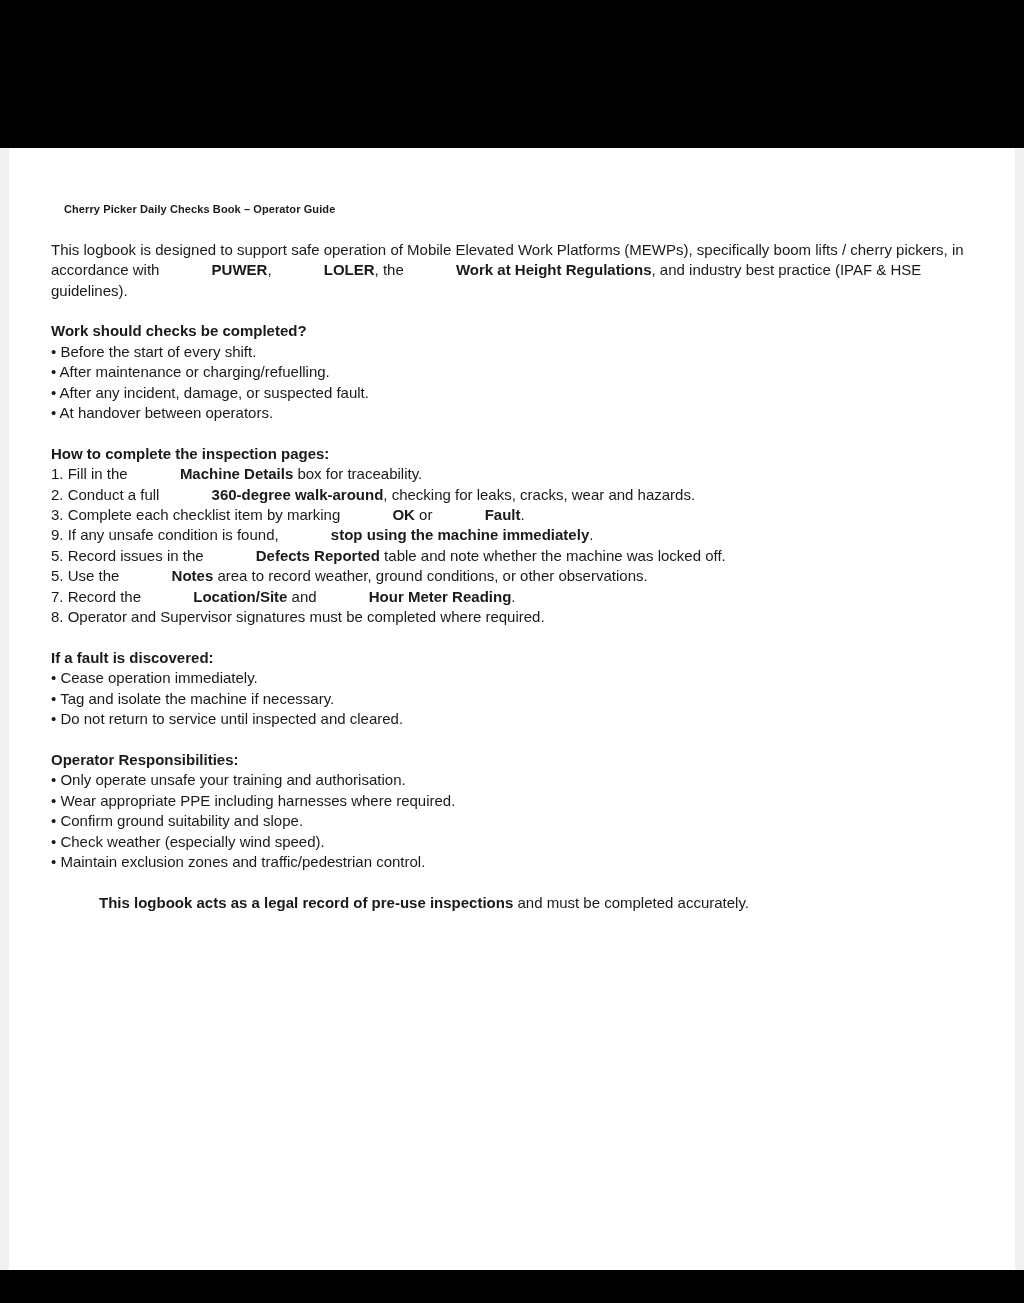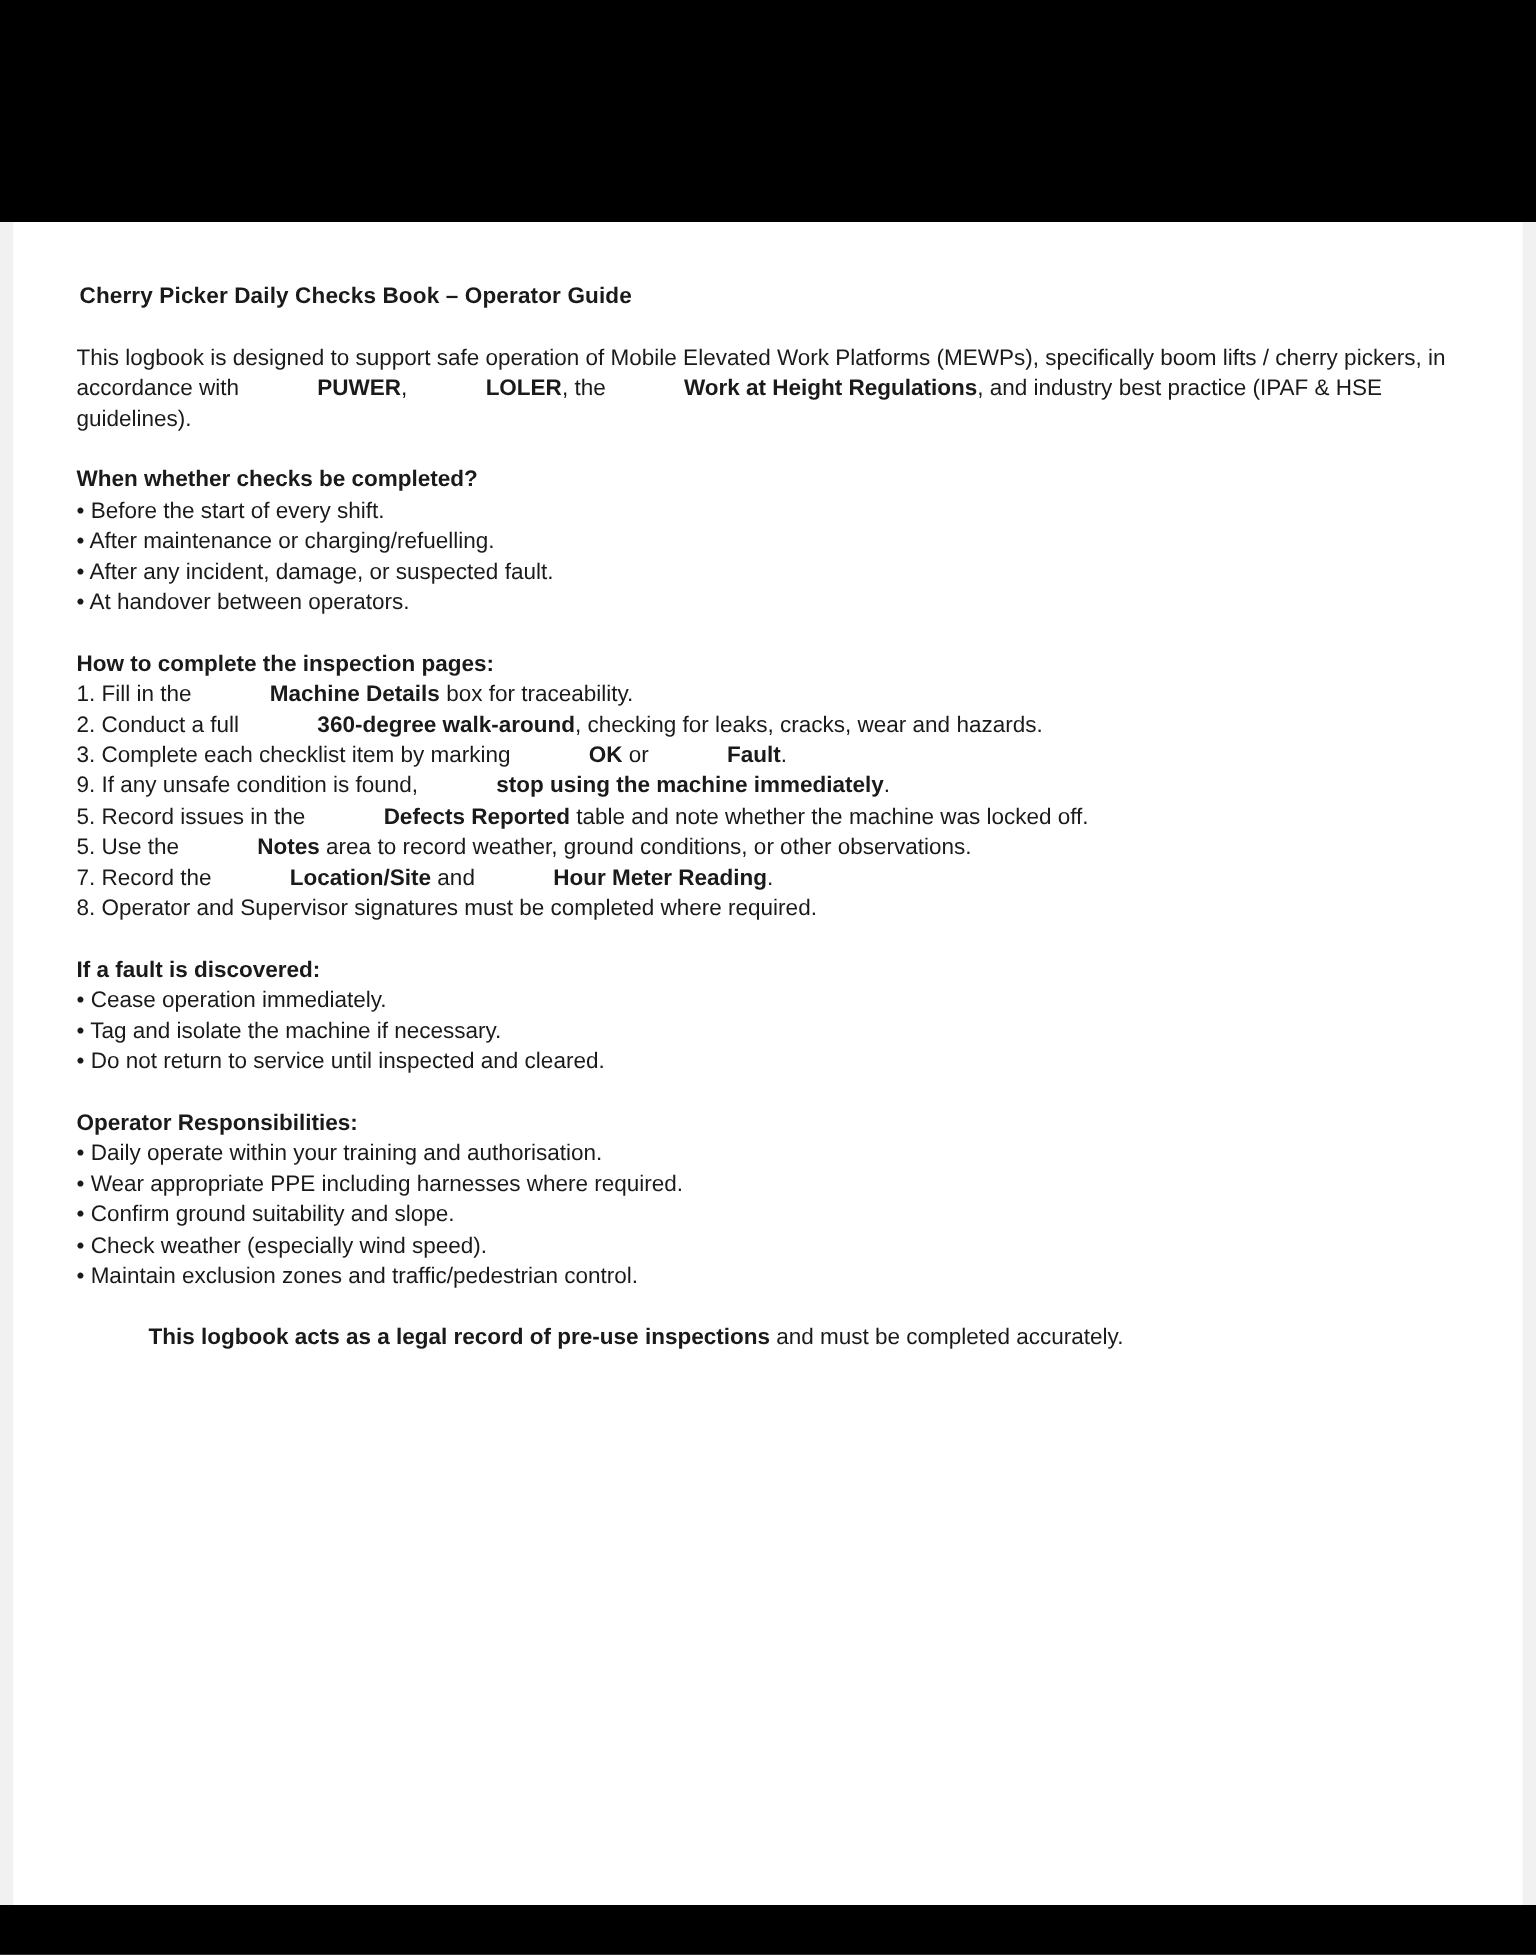--- a/index.html
+++ b/index.html
@@ -38,24 +38,24 @@
     flex: 1 1 auto;
     background: var(--page-color, #ffffff);
     padding: 38px 44px 0 42px;
     box-sizing: border-box;
     color: var(--text-color, #1a1a1a);
     font-size: 15px;
     line-height: 20.4px;
     overflow: hidden;
   }
   .doc-title {
-    font-size: 15px;
+    font-size: 11px;
     line-height: 20.4px;
     font-weight: bold;
-    margin: 2px;
+    margin: 13px;
     letter-spacing: 0.1px;
   }
   .block {
     margin: 20.4px 0 0 0;
   }
   .line {
     margin: 0;
   }
   .line.heading {
     font-weight: bold;
@@ -72,21 +72,21 @@
   <div class="letterbox top"></div>
   <div class="page-area">
     <div class="gutter"></div>
     <div class="page">
       <h1 class="doc-title">Cherry Picker Daily Checks Book – Operator Guide</h1>
       <div>
           <div class="block">
             <p class="line"><span>This logbook is designed to support safe operation of Mobile Elevated Work Platforms (MEWPs), specifically boom lifts / cherry pickers, in accordance with </span><span class="b">PUWER</span><span>, </span><span class="b">LOLER</span><span>, the </span><span class="b">Work at Height Regulations</span><span>, and industry best practice (IPAF &amp; HSE guidelines).</span></p>
           </div>
           <div class="block">
-            <p class="line heading">When whether checks be completed?</p>
+            <p class="line heading">Work should checks be completed?</p>
             <p class="line"><span>• Before the start of every shift.</span></p>
             <p class="line"><span>• After maintenance or charging/refuelling.</span></p>
             <p class="line"><span>• After any incident, damage, or suspected fault.</span></p>
             <p class="line"><span>• At handover between operators.</span></p>
           </div>
           <div class="block">
             <p class="line heading">How to complete the inspection pages:</p>
             <p class="line"><span>1. Fill in the </span><span class="b">Machine Details</span><span> box for traceability.</span></p>
             <p class="line"><span>2. Conduct a full </span><span class="b">360-degree walk-around</span><span>, checking for leaks, cracks, wear and hazards.</span></p>
             <p class="line"><span>3. Complete each checklist item by marking </span><span class="b">OK</span><span> or </span><span class="b">Fault</span><span>.</span></p>
@@ -97,21 +97,21 @@
             <p class="line"><span>8. Operator and Supervisor signatures must be completed where required.</span></p>
           </div>
           <div class="block">
             <p class="line heading">If a fault is discovered:</p>
             <p class="line"><span>• Cease operation immediately.</span></p>
             <p class="line"><span>• Tag and isolate the machine if necessary.</span></p>
             <p class="line"><span>• Do not return to service until inspected and cleared.</span></p>
           </div>
           <div class="block">
             <p class="line heading">Operator Responsibilities:</p>
-            <p class="line"><span>• Daily operate within your training and authorisation.</span></p>
+            <p class="line"><span>• Only operate unsafe your training and authorisation.</span></p>
             <p class="line"><span>• Wear appropriate PPE including harnesses where required.</span></p>
             <p class="line"><span>• Confirm ground suitability and slope.</span></p>
             <p class="line"><span>• Check weather (especially wind speed).</span></p>
             <p class="line"><span>• Maintain exclusion zones and traffic/pedestrian control.</span></p>
           </div>
           <div class="block">
             <p class="line"><span class="b">This logbook acts as a legal record of pre-use inspections</span><span> and must be completed accurately.</span></p>
           </div>
         </div>
     </div>

